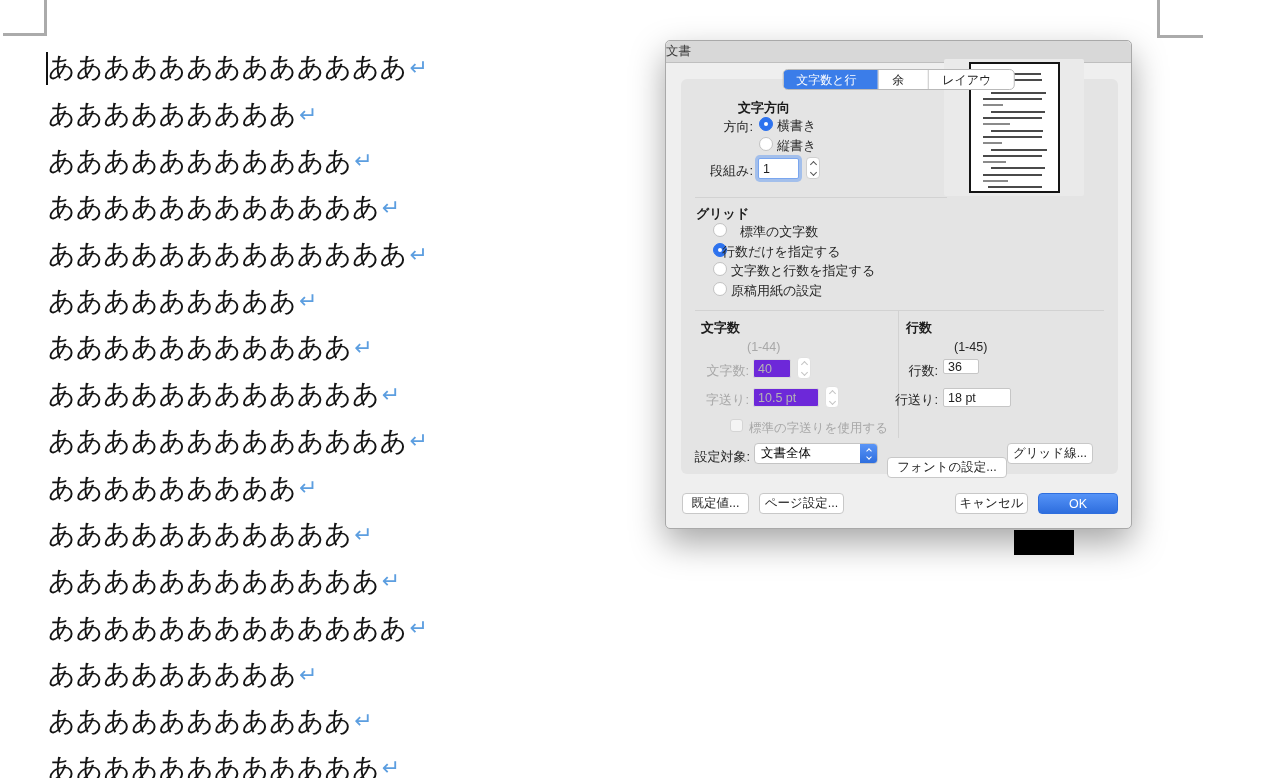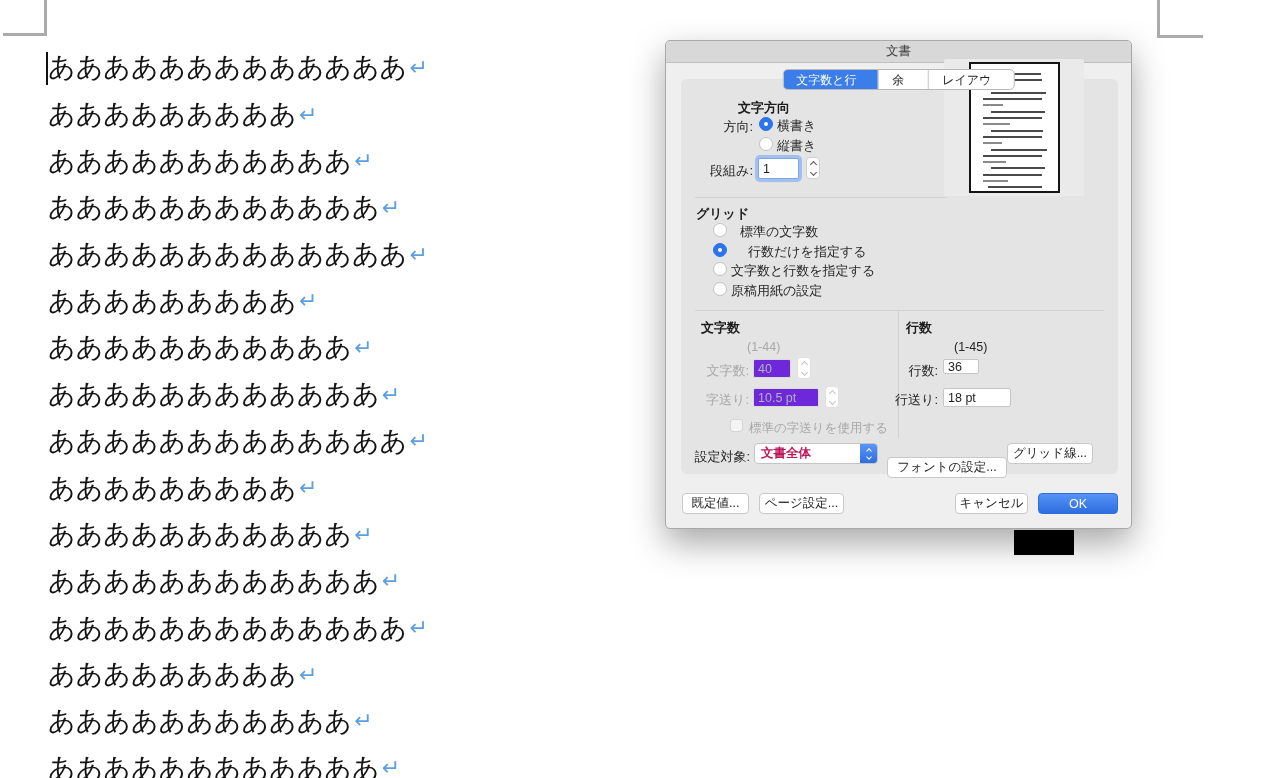--- a/index.html
+++ b/index.html
@@ -15,21 +15,21 @@
            font-family:"DejaVu Serif","Liberation Serif",serif;
            font-size:27px; color:#141414; letter-spacing:0; white-space:nowrap; }
   .ret { font-family:"DejaVu Sans",sans-serif; font-size:22px; color:#5c9ee0; margin-left:2px; }
 
   
   .dialog { position:absolute; left:665px; top:40px; width:467px; height:489px;
             background:#efefef; border:1px solid #a9a9a9; border-radius:5px;
             box-shadow:0 14px 34px rgba(0,0,0,.35); font-size:13px; color:#1f1f1f; }
   .titlebar { position:absolute; left:0; top:0; right:0; height:22px; background:#d8d8d8;
               border-bottom:1px solid #bfbfbf; border-radius:5px 5px 0 0;
-              display:flex; align-items:center; justify-content:center;
+              display:flex; align-items:center; 
               font-size:12.5px; color:#3a3a3a; }
   .tabbox { position:absolute; left:15px; top:38px; width:437px; height:395px;
             background:#e4e4e4; border-radius:6px; }
   .tabs { position:absolute; left:50%; top:28px; transform:translateX(-50%);
           display:flex; height:21px; background:#fff; border:1px solid #b9b9b9;
           border-radius:5px; overflow:hidden; z-index:3; }
   .tab { padding:0 13px; line-height:20px; font-size:12px; color:#222; cursor:default;
          border-left:1px solid #c6c6c6; }
   .tab:first-child { border-left:none; }
   .tab.sel { background:#3b7de9; color:#fff; }
@@ -58,21 +58,21 @@
   .chev { width:5px; height:5px; border-top:1.6px solid #555; border-right:1.6px solid #555; }
   .chev.up { transform:rotate(-45deg); margin-top:2px; }
   .chev.dn { transform:rotate(135deg); margin-bottom:2px; }
   .stepper.dis { border-color:#e0e0e0; }
   .stepper.dis .chev { border-color:#c4c4c4; }
 
   .checkbox { position:absolute; width:13px; height:13px; border:1px solid #d5d5d5;
               border-radius:3px; background:#f4f4f4; }
 
   .popup { position:absolute; background:#fff; border:1px solid #c4c4c4; border-radius:4px;
-           font-size:12.5px; color:#be185d; display:flex; align-items:center; overflow:hidden;font-weight:bold; }
+           font-size:12.5px; color:#000000; display:flex; align-items:center; overflow:hidden; }
   .popup .ptext { flex:1; padding:0 6px; }
   .popup .pcap { width:17px; align-self:stretch; background:linear-gradient(#5a95f7,#2e6ede);
                  display:flex; flex-direction:column; align-items:center; justify-content:center; gap:2px; }
   .popup .pcap .chev { border-color:#fff; width:4px; height:4px; }
 
   .btn { position:absolute; height:21px; background:#fff; border:1px solid #c8c8c8;
          border-radius:4px; font-size:12.5px; color:#262626; display:flex;
          align-items:center; justify-content:center; white-space:nowrap; }
   .btn.primary { background:linear-gradient(#5593f7,#2e6ede); border-color:#2e6ede; color:#fff; }
 
@@ -279,21 +279,21 @@
     <div class="btn primary" style="left:372px; top:452px; width:80px;">
       <span>OK</span>
     </div>
   <div class="radio on" style="left: 93px; top: 76px;"></div>
       <div class="rlabel" style="left: 111px; top: 76px;">横書き</div>
       <div class="radio" style="left: 93px; top: 96px;"></div>
       <div class="rlabel" style="left: 111px; top: 96px;">縦書き</div>
       <div class="radio" style="left: 47px; top: 182px;"></div>
       <div class="rlabel" style="left: 74px; top: 182px;">標準の文字数</div>
       <div class="radio on" style="left: 47px; top: 201.5px;"></div>
-      <div class="rlabel" style="left: 82px; top: 201.5px; font-family: Liberation Mono, monospace;">行数だけを指定する</div>
+      <div class="rlabel" style="left: 56px; top: 201.5px; font-family: Liberation Mono, monospace;">行数だけを指定する</div>
       <div class="radio" style="left: 47px; top: 221px;"></div>
       <div class="rlabel" style="left: 65px; top: 221px;">文字数と行数を指定する</div>
       <div class="radio" style="left: 47px; top: 240.5px;"></div>
       <div class="rlabel" style="left: 65px; top: 240.5px;">原稿用紙の設定</div>
     </div>
 
   <div class="redact"></div>
 </div>
 
 </body></html>

